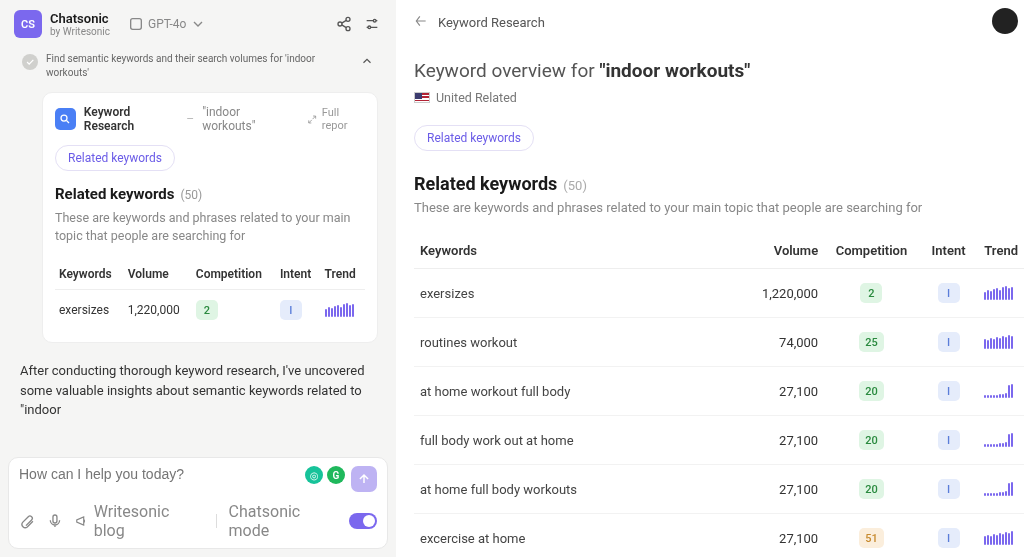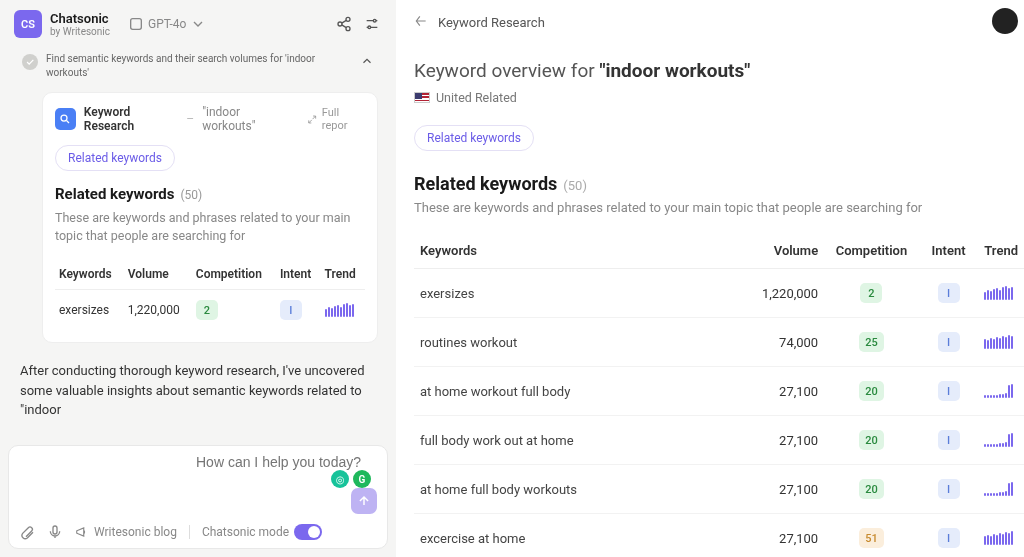--- a/index.html
+++ b/index.html
@@ -47,28 +47,28 @@
 .bg-green { background: #dff5e4; color: #2a8a3f; }
 .bg-blue { background: #e5ecfb; color: #5a7dd9; }
 .bg-orange { background: #fbeedc; color: #c78a2e; }
 .spark { display: flex; align-items: flex-end; gap: 1px; height: 14px; }
 .spark span { width: 2px; background: #7b68ee; border-radius: 1px; }
 
 .summary { padding: 8px 12px 0 12px; color: #333; font-size: 13px; line-height: 1.5; }
 
 
 .composer { margin: 8px; background: #fff; border-radius: 10px; border: 1px solid #e8e8e8; padding: 8px 10px; }
-.composer-row1 { display: flex; align-items: flex-end; flex-direction: column; }
+.composer-row1 { display: flex; align-items: flex-start; }
 .composer input { flex: 1; border: none; outline: none; font-size: 14px; color: #999; background: transparent; }
 .send { width: 26px; height: 26px; border-radius: 7px; background: #beb3f3; display: flex; align-items: center; justify-content: center; cursor: pointer; }
 .send svg { width: 14px; height: 14px; color: #fff; }
 .small-icons { display: flex; align-items: center; gap: 4px; margin-right: 6px; }
 .small-icons .g1 { width: 18px; height: 18px; border-radius: 50%; background: #17c39a; display: flex; align-items: center; justify-content: center; color: #fff; font-size: 10px; }
 .small-icons .g2 { width: 18px; height: 18px; border-radius: 50%; background: #1fb85c; display: flex; align-items: center; justify-content: center; color: #fff; font-size: 10px; font-weight: 600; }
-.composer-row2 { display: flex; align-items: center; gap: 12px; margin-top: 10px; color: #888; font-size: 12px; }
+.composer-row2 { display: flex; align-items: center; gap: 12px; margin-top: 10px; color: #888; font-size: 16px; }
 .composer-row2 .lbl { display: flex; align-items: center; gap: 5px; }
 .divider-v { width: 1px; height: 14px; background: #ddd; }
 .toggle { width: 28px; height: 16px; border-radius: 10px; background: #7b68ee; position: relative; cursor: pointer; }
 .toggle .knob { position: absolute; right: 2px; top: 2px; width: 12px; height: 12px; background: #fff; border-radius: 50%; }
 
 
 .crumb { display: flex; align-items: center; gap: 10px; color: #555; font-size: 13px; }
 .crumb .back { cursor: pointer; color: #888; }
 .avatar { position: absolute; right: 6px; top: 8px; width: 26px; height: 26px; border-radius: 50%; background: #222; }
 .r-title { margin-top: 28px; font-size: 19px; color: #555; }

